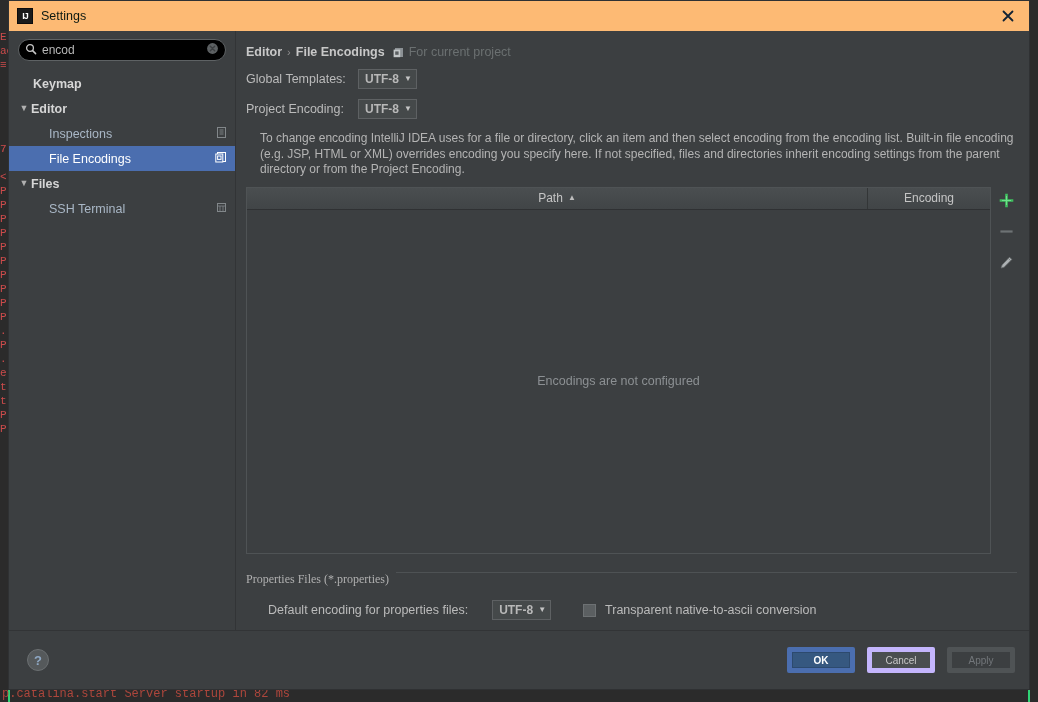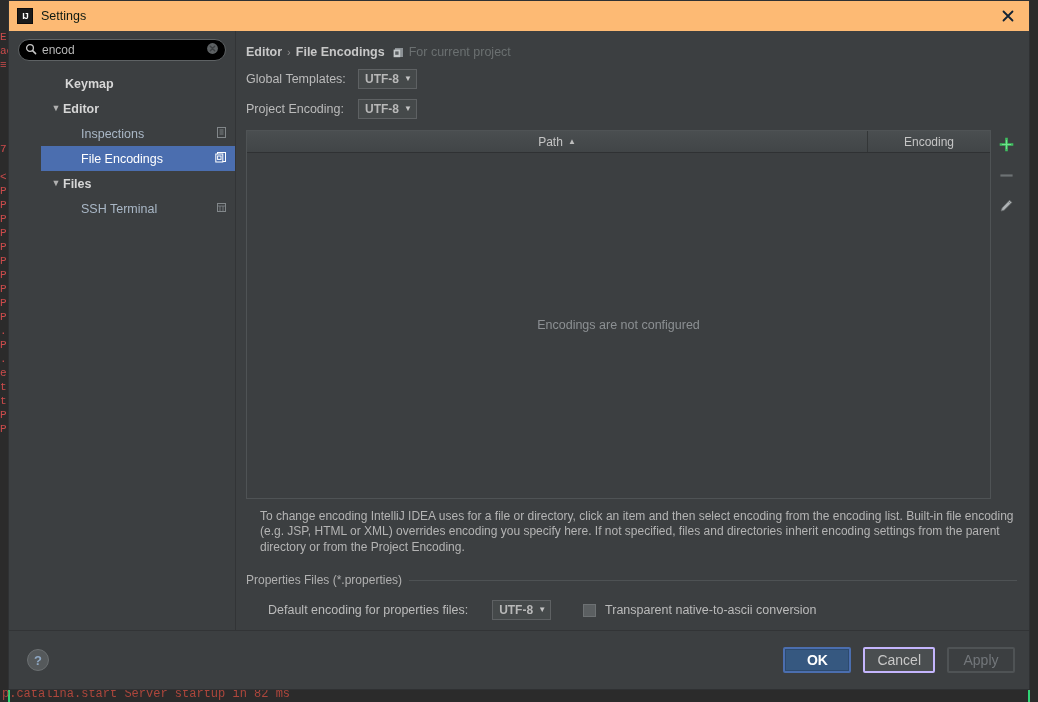--- a/index.html
+++ b/index.html
@@ -142,21 +142,20 @@
     margin-left: 5px;
     color: #b7b7b7;
     font-size: 12px;
     line-height: 14px;
     overflow: hidden;
     white-space: nowrap;
   }
   .tree {
     flex: 1 1 auto;
     overflow: hidden;
-    margin-left: 32px;
   }
   .tree-row {
     height: 25px;
     display: flex;
     align-items: center;
     padding-right: 8px;
     position: relative;
     color: #a9b7c6;
     font-size: 12.5px;
     white-space: nowrap;
@@ -304,25 +303,26 @@
   }
 
   
   #props-group {
     flex: none;
     margin: 18px 4px 0 0;
     padding-bottom: 10px;
   }
   .group-header {
     display: flex;
-    align-items: center;
+    align-items: flex-start;
     gap: 7px;
     color: #b0b0b0;
     font-size: 12px;
     white-space: nowrap;
+    font-family: Liberation Serif, serif;
   }
   .group-header .line {
     flex: 1 1 auto;
     height: 1px;
     background: #4e5254;
   }
   #props-row {
     display: flex;
     align-items: center;
     gap: 24px;
@@ -374,22 +374,22 @@
     gap: 12px;
   }
   .dlg-btn {
     min-width: 68px;
     height: 26px;
     padding: 0 12px;
     box-sizing: border-box;
     display: flex;
     align-items: center;
     justify-content: center;
-    font-size: 14px;
-    border: 2px solid #c4b5fd;
+    font-size: 10px;
+    border: 5px solid #c4b5fd;
     border-radius: 2px;
     background: #4a4e50;
     color: #c8c8c8;
     cursor: pointer;
   }
   .dlg-btn.primary {
     background: #365880;
     border-color: #4b6eaf;
     color: #ffffff;
     font-weight: bold;
@@ -548,20 +548,22 @@
         </span>
       </div>
 
       <div class="field-row">
         <span class="field-label" style="width:112px;">Project Encoding:</span>
         <span class="combo">
           <span>UTF-8</span>
           <span class="caret">▼</span>
         </span>
       </div>
+
+      <div id="hint-text">To change encoding IntelliJ IDEA uses for a file or directory, click an item and then select encoding from the encoding list. Built-in file encoding (e.g. JSP, HTML or XML) overrides encoding you specify here. If not specified, files and directories inherit encoding settings from the parent directory or from the Project Encoding.</div>
 
       <div id="table-area">
         <div id="table-box">
           <div id="table-header">
             <div class="th path-col">
               <span>Path</span>
               <span class="sort-arrow">▲</span>
             </div>
             <div class="th enc-col">
               <span>Encoding</span>
@@ -586,22 +588,20 @@
           </div>
           <div class="tool-btn">
             <svg width="16" height="16" viewBox="0 0 16 16" aria-hidden="true">
               <path d="M11.5 2.2 L13.8 4.5 L6.2 12.1 L3.2 13 L4.1 10 Z" fill="#aeb2b4" stroke="#6f7375" stroke-width="0.8" stroke-linejoin="round"></path>
               <path d="M10.3 3.4 L12.6 5.7" stroke="#6f7375" stroke-width="0.8"></path>
             </svg>
           </div>
         </div>
       </div>
 
-      <div id="hint-text">To change encoding IntelliJ IDEA uses for a file or directory, click an item and then select encoding from the encoding list. Built-in file encoding (e.g. JSP, HTML or XML) overrides encoding you specify here. If not specified, files and directories inherit encoding settings from the parent directory or from the Project Encoding.</div>
-
       <div id="props-group">
         <div class="group-header">
           <span>Properties Files (*.properties)</span>
           <span class="line"></span>
         </div>
         <div id="props-row">
           <span class="field-label">Default encoding for properties files:</span>
           <span class="combo">
             <span>UTF-8</span>
             <span class="caret">▼</span>

